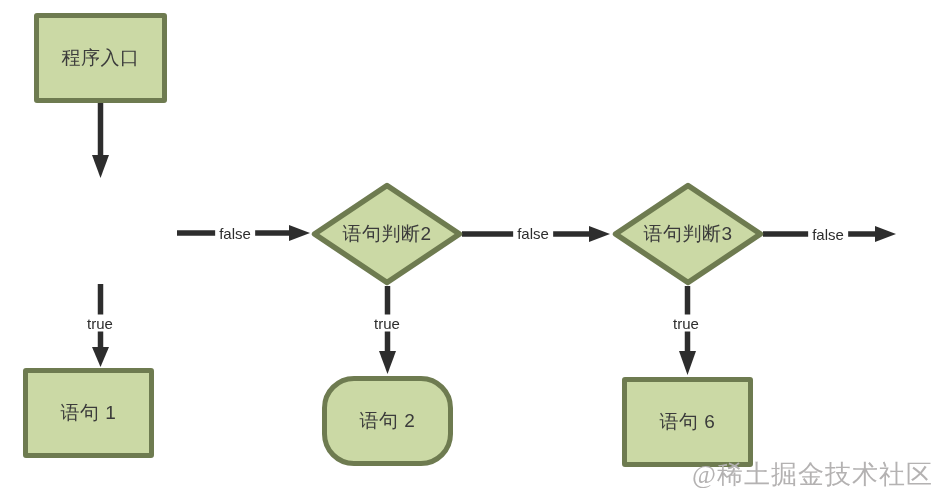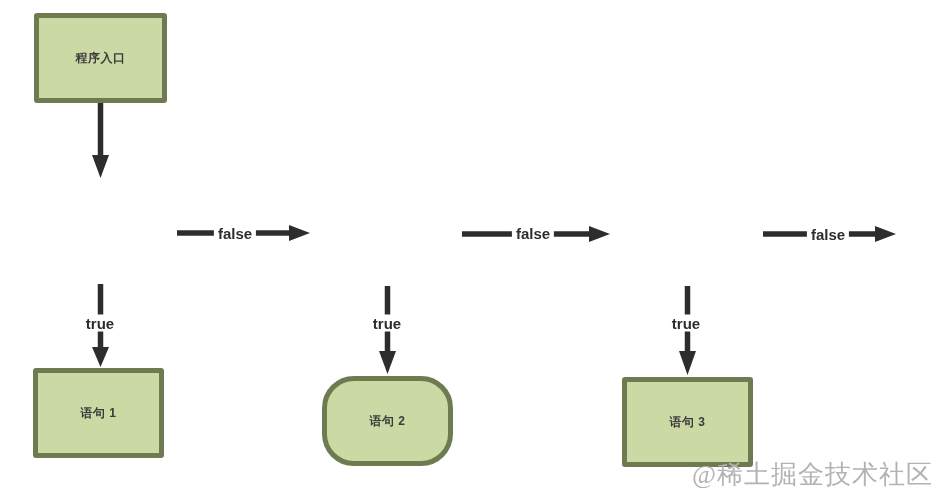--- a/index.html
+++ b/index.html
@@ -54,31 +54,31 @@
     width:100%;height:100%;
   }
   .diamond-poly{
     fill:var(--node-fill);
     stroke:var(--node-border);
     stroke-width:5.5;
     stroke-linejoin:round;
   }
   .node-label{
     position:relative;
-    font-size:12px;
-    font-weight:bold;
+    font-size:19px;
+    font-weight:normal;
     color:var(--node-text);
     letter-spacing:0.5px;
     white-space:nowrap;
   }
   .edge-label{
     position:absolute;
     transform:translate(-50%,-50%);
     font-size:15px;
-    font-weight:bold;
+    font-weight:normal;
     color:var(--edge-label-text);
     background:var(--page-bg);
     padding:1px 4px;
     white-space:nowrap;
     line-height:1;
   }
   .watermark{
     position:absolute;
     right:6px;
     bottom:8px;
@@ -123,32 +123,44 @@
       <line class="edge-line" x1="687.5" y1="286" x2="687.5" y2="353"></line>
       <polygon class="edge-head" points="679,351 696,351 687.5,375"></polygon>
     </g>
   </svg>
 
   <div class="node rect" style="left:34px;top:13px;width:133px;height:90px;">
     <span class="node-label">程序入口</span>
   </div>
 
 
+  <div class="node diamond" style="left:311px;top:182px;width:152px;height:104px;">
+    <svg class="shape-svg" viewBox="0 0 152 104" preserveAspectRatio="none">
+      <polygon class="diamond-poly" points="76,3.5 148.5,52 76,100.5 3.5,52"></polygon>
+    </svg>
+    <span class="node-label">语句判断2</span>
+  </div>
 
+  <div class="node diamond" style="left:612px;top:182px;width:152px;height:104px;">
+    <svg class="shape-svg" viewBox="0 0 152 104" preserveAspectRatio="none">
+      <polygon class="diamond-poly" points="76,3.5 148.5,52 76,100.5 3.5,52"></polygon>
+    </svg>
+    <span class="node-label">语句判断3</span>
+  </div>
 
-  <div class="node rect" style="left:33px;top:368px;width:131px;height:90px;">
+  <div class="node rect" style="left:23px;top:368px;width:131px;height:90px;">
     <span class="node-label">语句 1</span>
   </div>
 
   <div class="node rect" style="left:322px;top:376px;width:131px;height:90px;border-radius:32px;">
     <span class="node-label">语句 2</span>
   </div>
 
   <div class="node rect" style="left:622px;top:377px;width:131px;height:90px;">
-    <span class="node-label">语句 3</span>
+    <span class="node-label">语句 6</span>
   </div>
 
   <span class="edge-label" style="left:235px;top:233px;">false</span>
   <span class="edge-label" style="left:533px;top:233px;">false</span>
   <span class="edge-label" style="left:828px;top:234px;">false</span>
   <span class="edge-label" style="left:100px;top:323px;">true</span>
   <span class="edge-label" style="left:387px;top:323px;">true</span>
   <span class="edge-label" style="left:686px;top:323px;">true</span>
 
   <div class="watermark">@稀土掘金技术社区</div>

